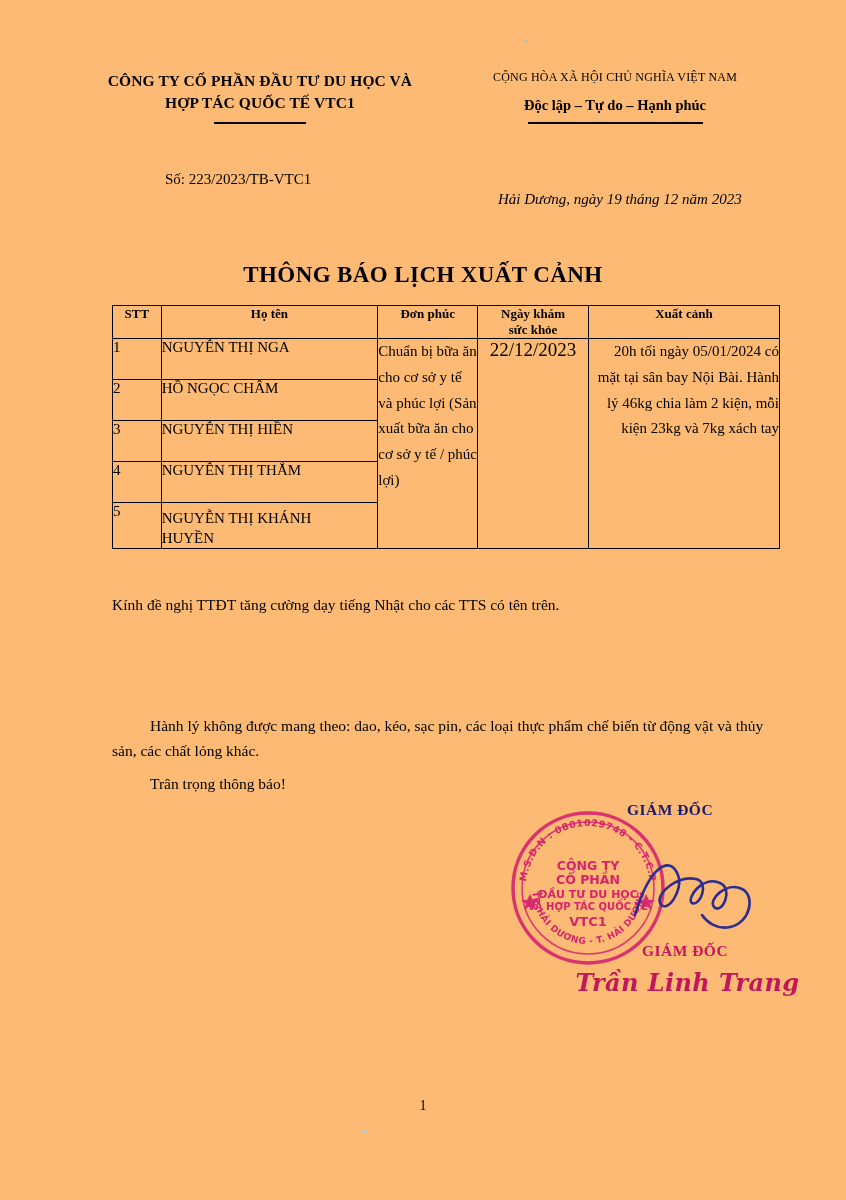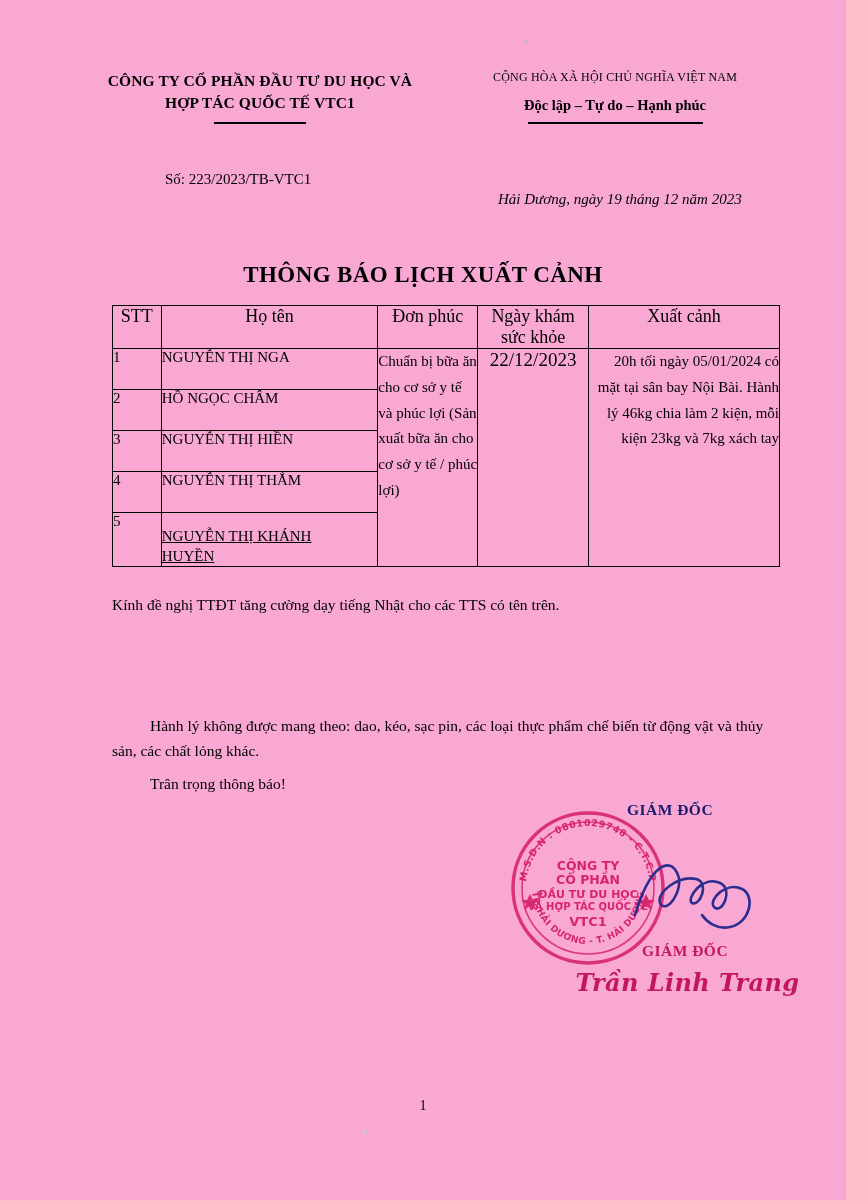--- a/index.html
+++ b/index.html
@@ -12,21 +12,21 @@
     height: 1200px;
     position: relative;
     font-family: "Liberation Serif", serif;
     color: #000000;
     overflow: hidden;
   }
   .page {
     position: relative;
     width: 846px;
     height: 1200px;
-    background: #f9a8d4;
+    background: #fdba74;
   }
 
   
   .header {
     position: absolute;
     top: 70px;
     left: 0;
     width: 846px;
     display: flex;
     flex-direction: row;
@@ -106,44 +106,43 @@
     width: 668px;
     border-collapse: collapse;
     font-size: 15px;
   }
   table.sched td, table.sched th {
     border: 1px solid #000;
     vertical-align: top;
     padding: 0;
   }
   .th-cell {
-    font-weight: normal;
-    font-size: 18px;
+    font-weight: bold;
+    font-size: 13px;
     padding: 7px 4px 8px 4px;
     vertical-align: middle;
   }
   .col-stt { width: 48px; }
   .col-name { width: 218px; }
   .col-order { width: 100px; }
   .col-health { width: 110px; }
   .col-exit { width: 192px; }
 
   .cell-stt {
     padding: 5px 0 0 8px;
     font-size: 15px;
     height: 40px;
   }
   .cell-name {
     padding: 12px 0 0 52px;
     font-size: 15px;
   }
   .cell-name.two-line {
-    padding-top: 14px;
+    padding-top: 6px;
     line-height: 1.3;
-    text-decoration: underline;
   }
   .cell-order {
     padding: 8px 6px 6px 8px;
     font-size: 15px;
     line-height: 1.72;
   }
   .cell-health {
     text-align: center;
     vertical-align: middle;
     font-size: 19px;

